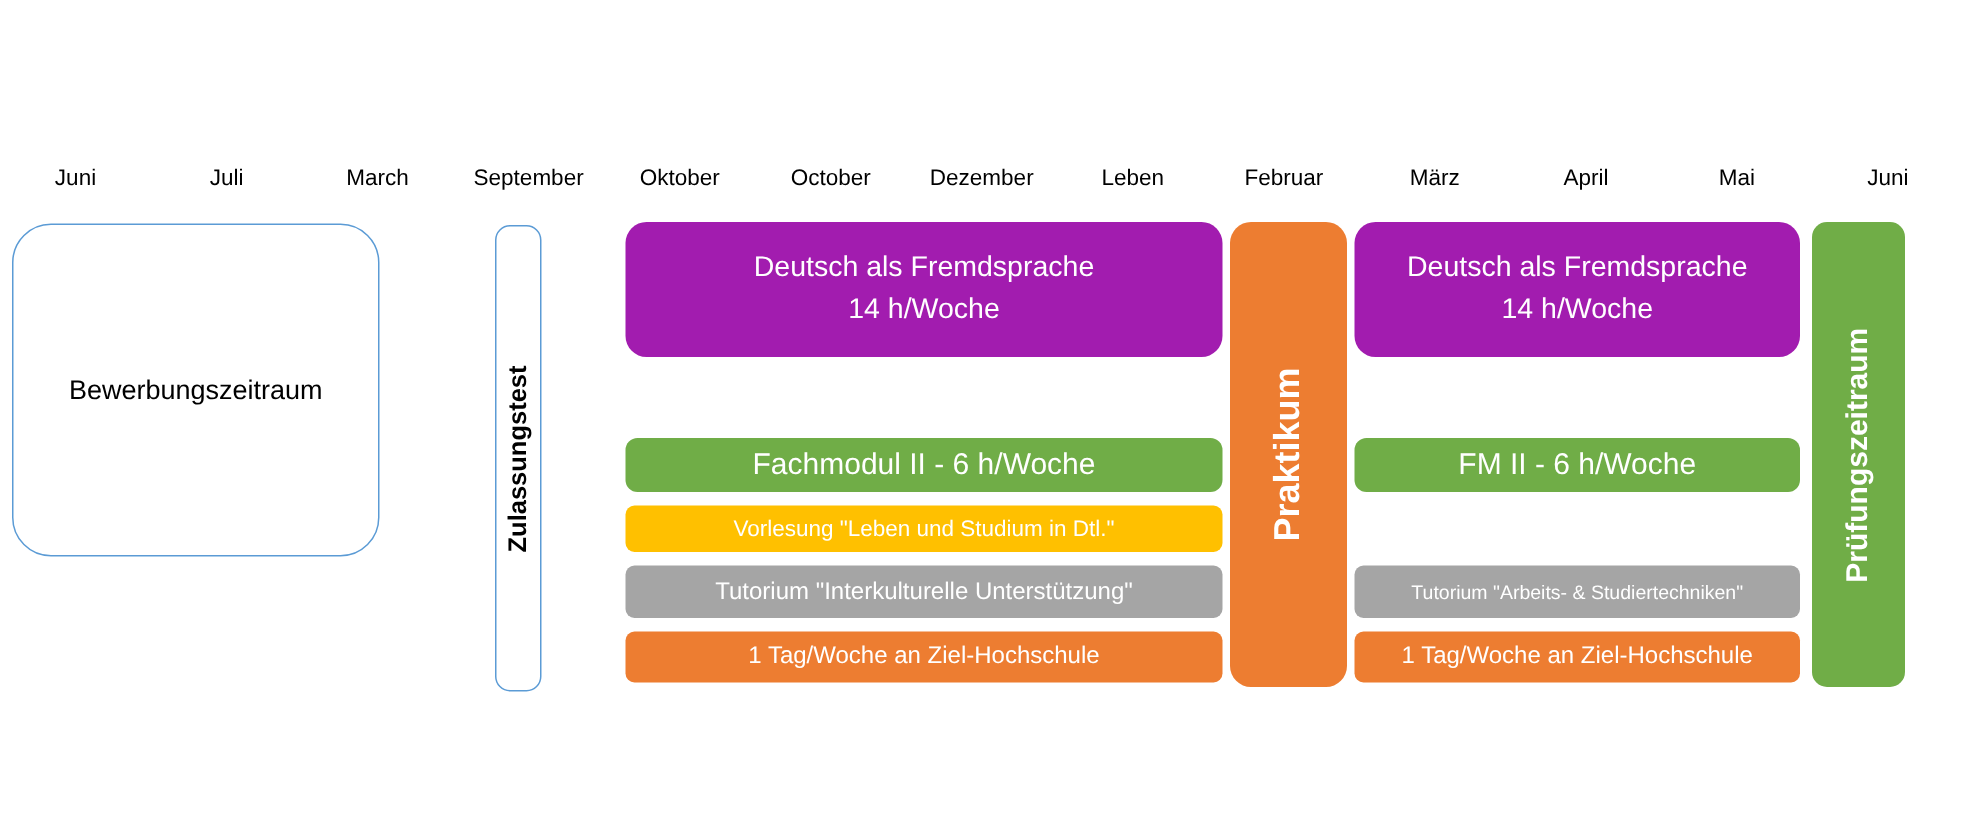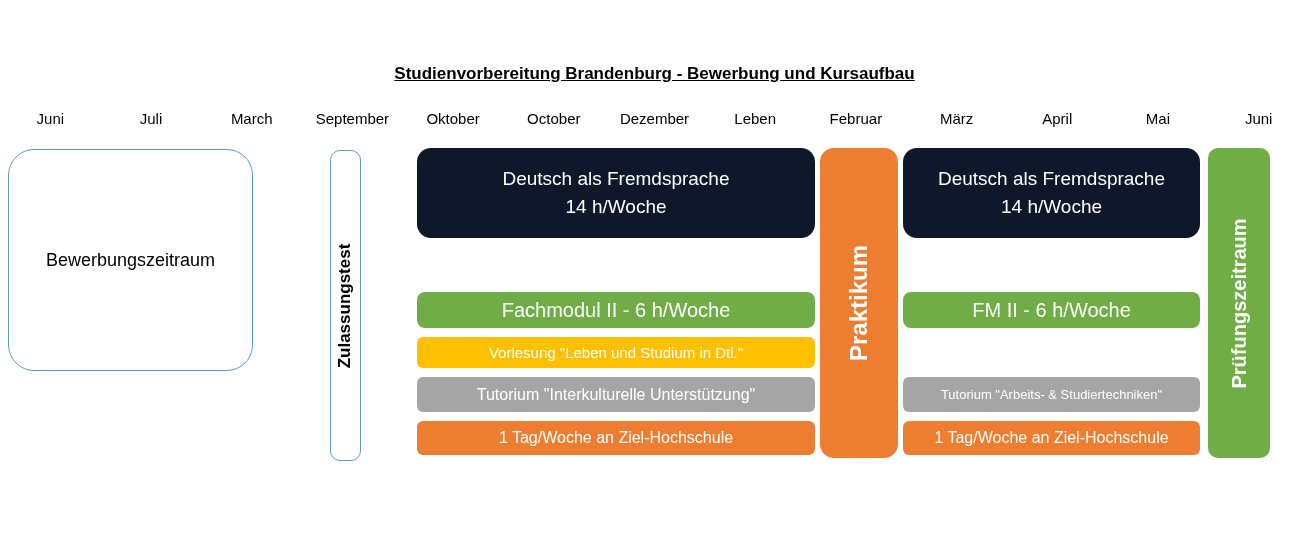--- a/index.html
+++ b/index.html
@@ -54,21 +54,21 @@
     left: 8px; top: 149px; width: 245px; height: 222px;
     border-radius: 26px;
     font-size: 18px;
   }
   .zulassung {
     left: 330px; top: 150px; width: 31px; height: 311px;
     border-radius: 10px;
   }
   .vtext { transform: rotate(-90deg); white-space: nowrap; }
   .zulassung .vtext { font-size: 17px; font-weight: bold; color: #000000; }
-  .blue  { background: #0f172a; }
+  .blue  { background: #a21caf; }
   .green { background: #70AD47; }
   .yellow{ background: #FFC000; }
   .gray  { background: #A5A5A5; }
   .orange{ background: #ED7D31; }
 
   
   .s1 { left: 417px; width: 398px; }
   .s2 { left: 903px; width: 297px; }
 
   .row-daf   { top: 148px; height: 90px; border-radius: 14px; font-size: 19px; line-height: 1.5; flex-direction: column; }
@@ -88,21 +88,20 @@
     left: 1208px; top: 148px; width: 62px; height: 310px;
     border-radius: 10px;
   }
   .pruefung .vtext { font-size: 20px; font-weight: bold; }
 </style>
 </head>
 <body>
 
 <div class="canvas">
 
-  <div class="title">Studienvorbereitung Brandenburg - Bewerbung und Kursaufbau</div>
 
   <div class="months">
     <span class="month">Juni</span>
     <span class="month">Juli</span>
     <span class="month">March</span>
     <span class="month">September</span>
     <span class="month">Oktober</span>
     <span class="month">October</span>
     <span class="month">Dezember</span>
     <span class="month">Leben</span>

